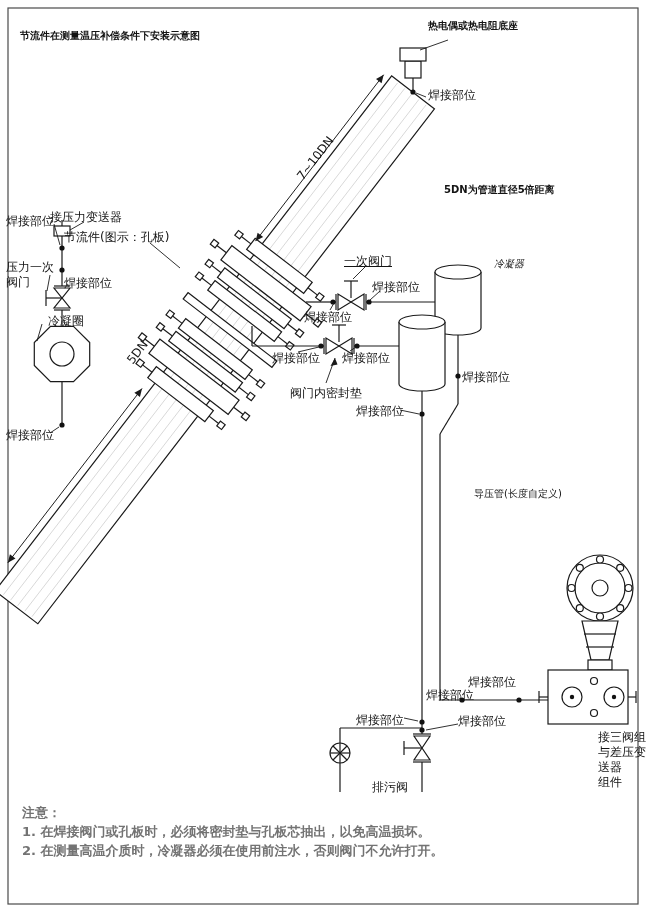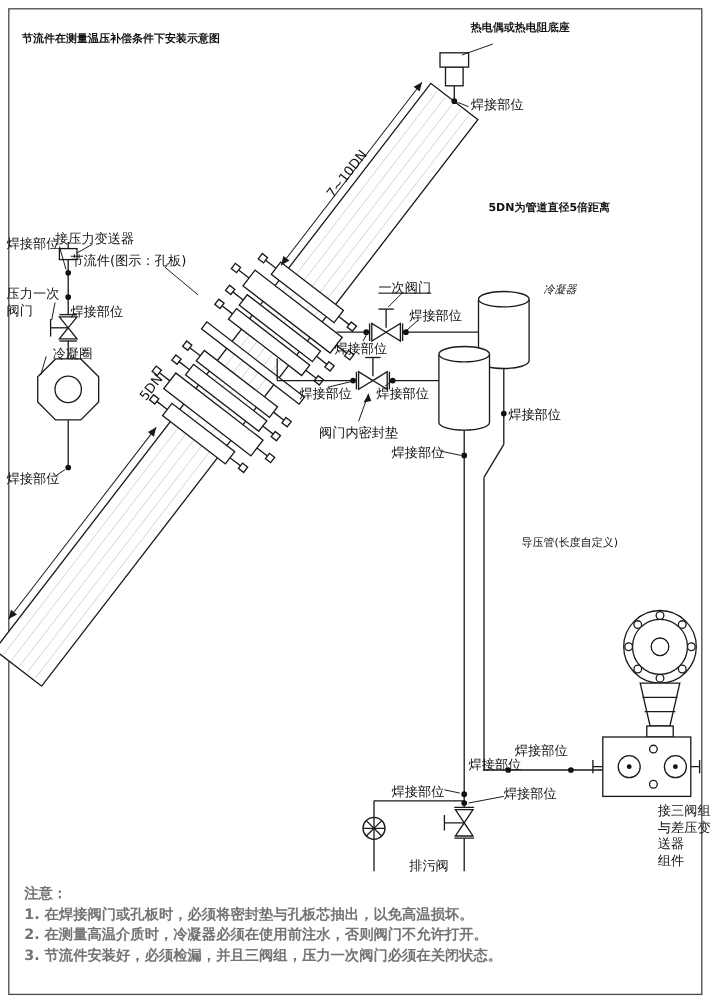--- a/index.html
+++ b/index.html
@@ -281,16 +281,15 @@
 
 <div class="lbl pre" style="left:550px;top:730px;margin-left:48px;">接三阀组
 与差压变送器
 组件</div>
 <div class="lbl" style="left:372px;top:780px;">排污阀</div>
 
 <div class="notes">
   <div>注意：</div>
   <div>1. 在焊接阀门或孔板时，必须将密封垫与孔板芯抽出，以免高温损坏。</div>
   <div>2. 在测量高温介质时，冷凝器必须在使用前注水，否则阀门不允许打开。</div>
-  <div>3. 节流件安装好，必须检漏，并且三阀组，压力一次阀门必须在关闭状态。</div>
 </div>
 
 </div>
 
 </body></html>

